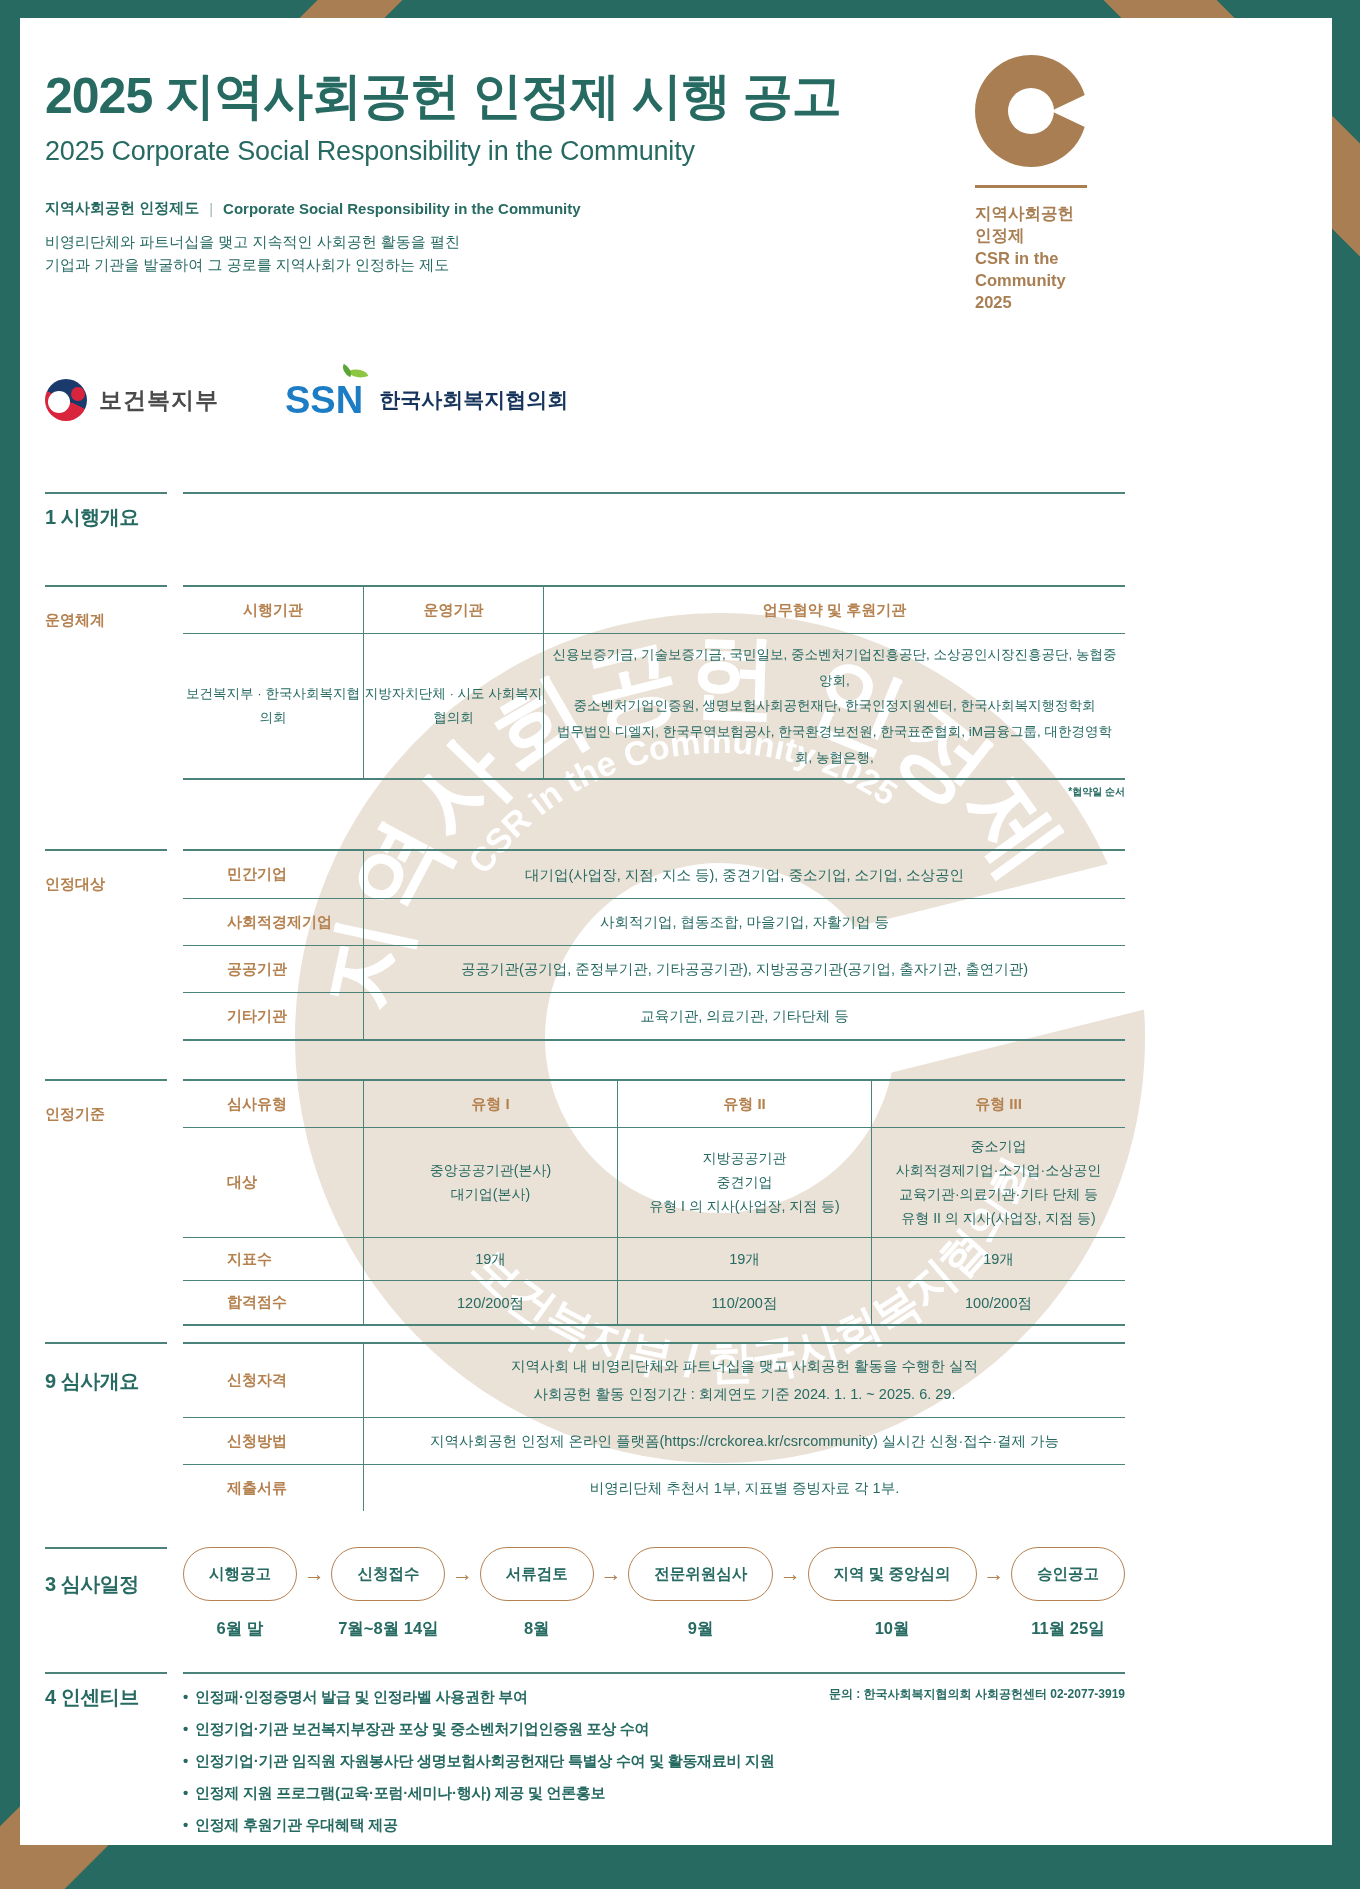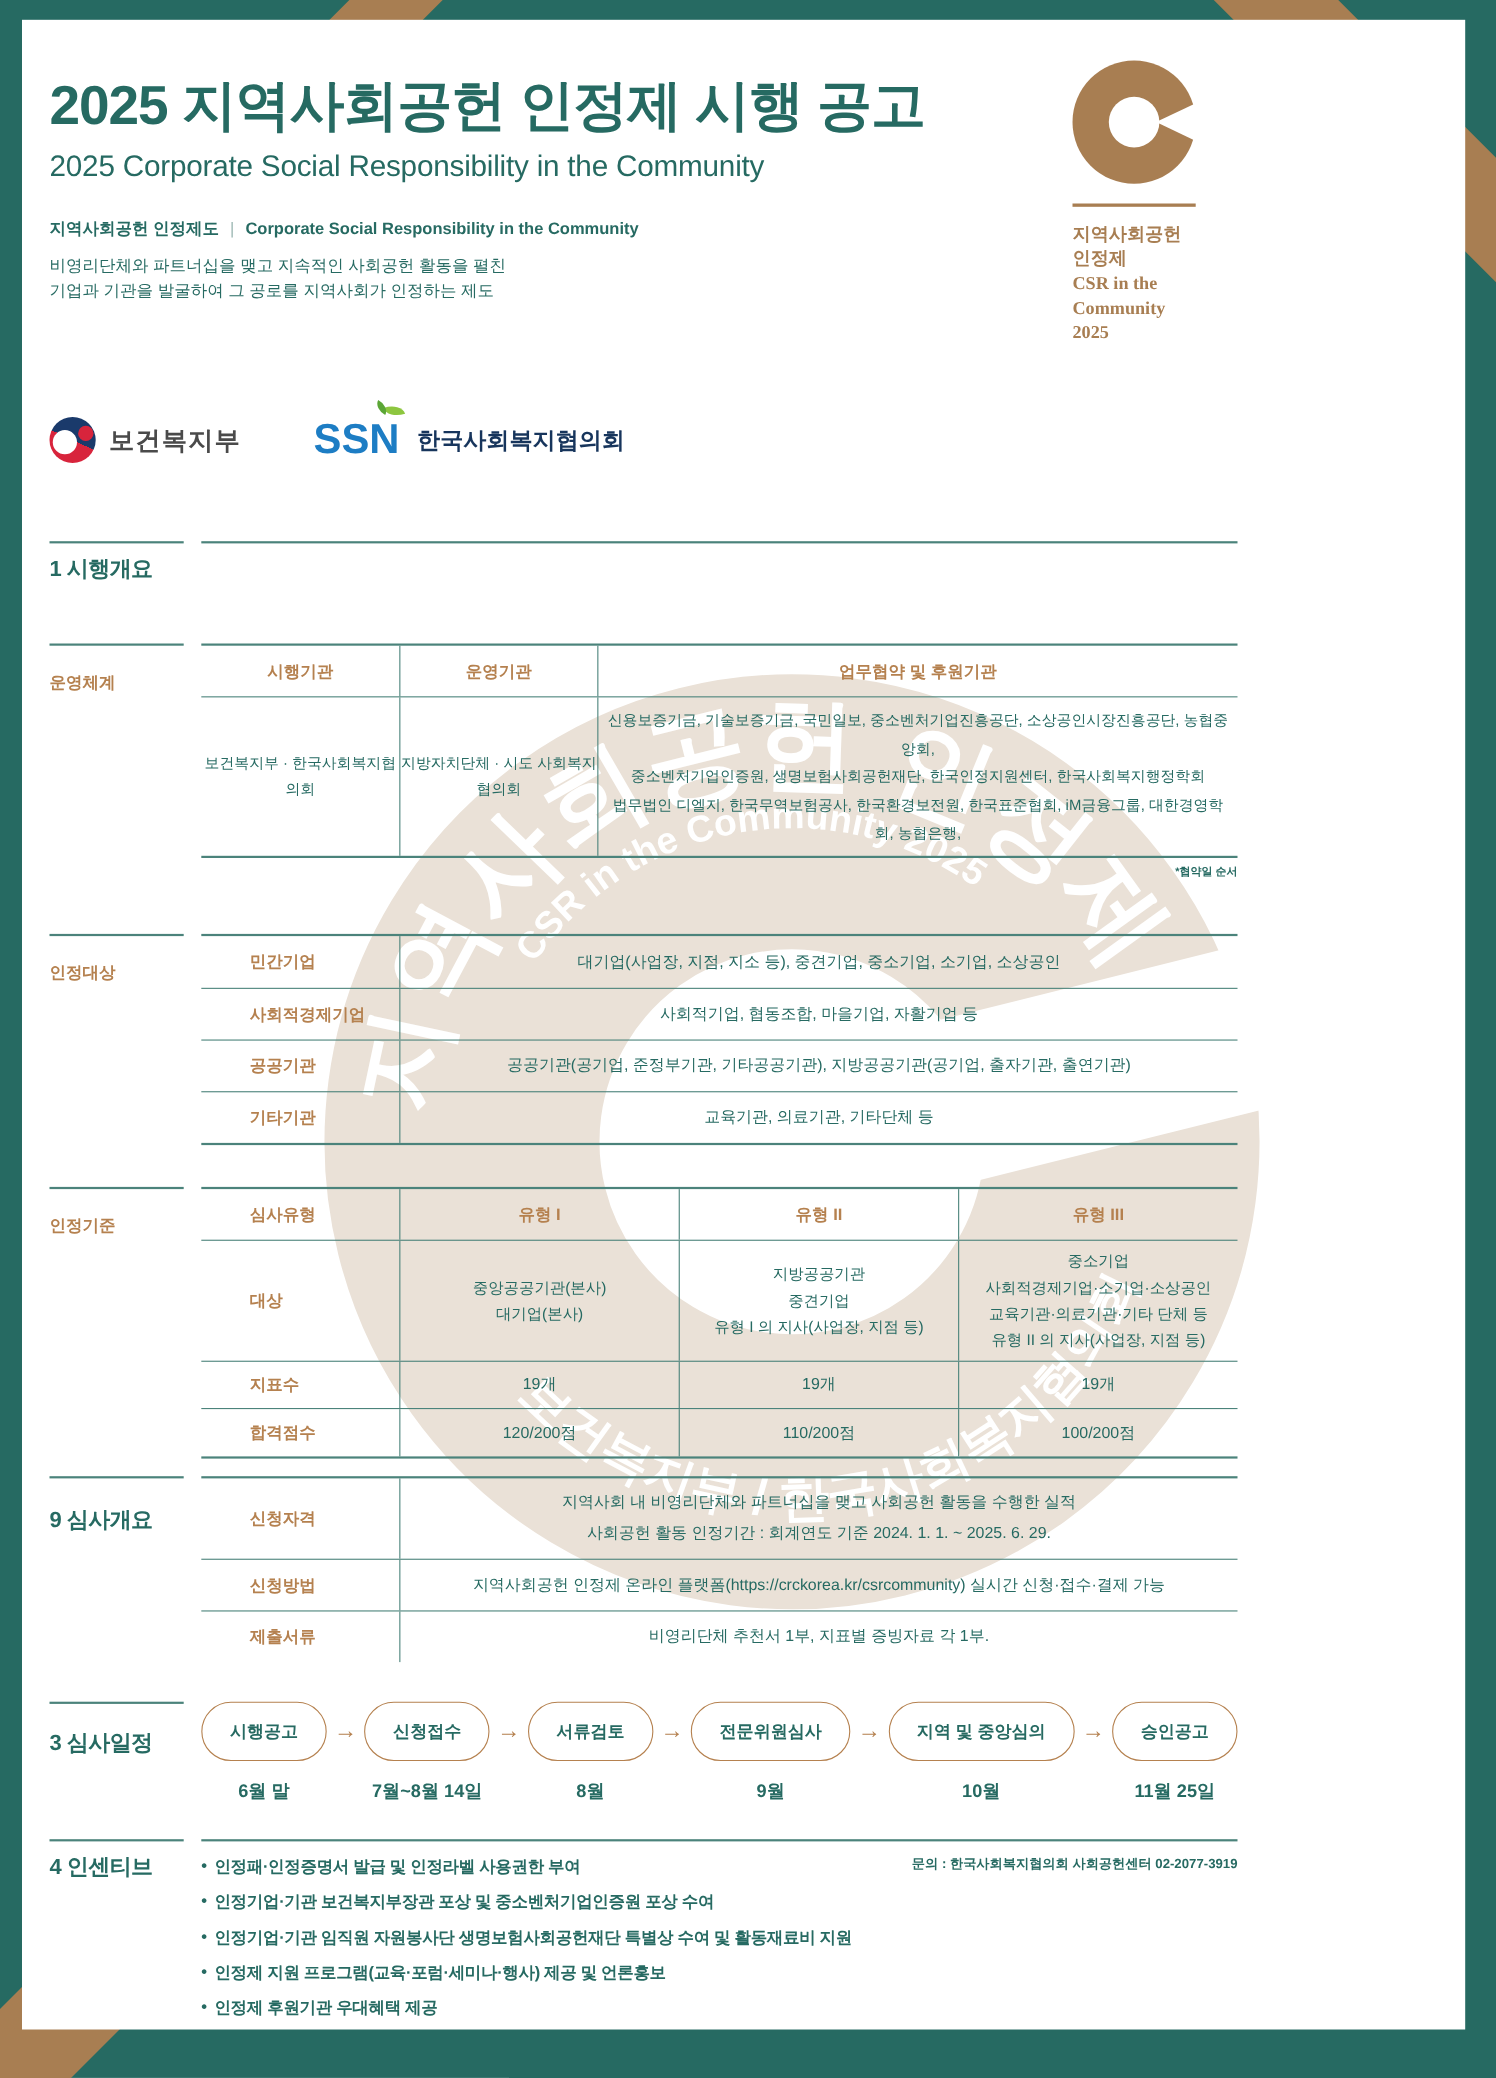--- a/index.html
+++ b/index.html
@@ -23,21 +23,21 @@
   .introline{margin-top:32px;font-size:15px;font-weight:bold;color:var(--teal);display:flex;align-items:center;gap:10px;}
   .introline .sep{color:#9db8b4;font-weight:normal;}
   .desc{margin-top:12px;font-size:15px;color:var(--teal);line-height:1.55;}
 
   
   .badge{position:absolute;left:955px;top:37px;width:130px;}
   .cmark{width:112px;height:112px;border-radius:50%;background:var(--brown);position:relative;}
   .cmark::before{content:"";position:absolute;left:50%;top:50%;width:46px;height:46px;margin:-23px 0 0 -23px;border-radius:50%;background:#fff;}
   .cmark::after{content:"";position:absolute;right:-2px;top:50%;transform:translateY(-50%);width:38px;height:36px;background:#fff;clip-path:polygon(100% 0,100% 100%,0 50%);}
   .bline{width:112px;border-top:3px solid var(--brown);margin-top:18px;}
-  .bcap{margin-top:14px;font-size:16.5px;font-weight:bold;color:var(--brown);line-height:1.35;font-family:Liberation Serif, serif;}
+  .bcap{margin-top:14px;font-size:16.5px;font-weight:bold;color:var(--brown);line-height:1.35;}
 
   
   .hosts{margin:96px 0 0 25px;display:flex;align-items:center;gap:66px;height:56px;}
   .host{display:flex;align-items:center;gap:12px;}
   .taegeuk{width:42px;height:42px;border-radius:50%;background:conic-gradient(from 115deg,#d8243c 0 50%,#1a3a6b 50% 100%);position:relative;overflow:hidden;}
   .taegeuk::after{content:"";position:absolute;left:3px;top:12px;width:22px;height:22px;border-radius:50%;background:#fff;}
   .taegeuk::before{content:"";position:absolute;right:2px;top:8px;width:14px;height:14px;border-radius:50%;background:#d8243c;z-index:1;}
   .mohw-name{font-size:23px;font-weight:bold;color:#4a4a4a;letter-spacing:1px;}
   .ssn{position:relative;color:#1d7dc4;font-size:38px;font-weight:800;letter-spacing:0;}
   .leaf{position:absolute;top:-11px;right:-4px;width:17px;height:11px;background:#8dc63f;border-radius:0 100% 0 100%;transform:rotate(-18deg);}

